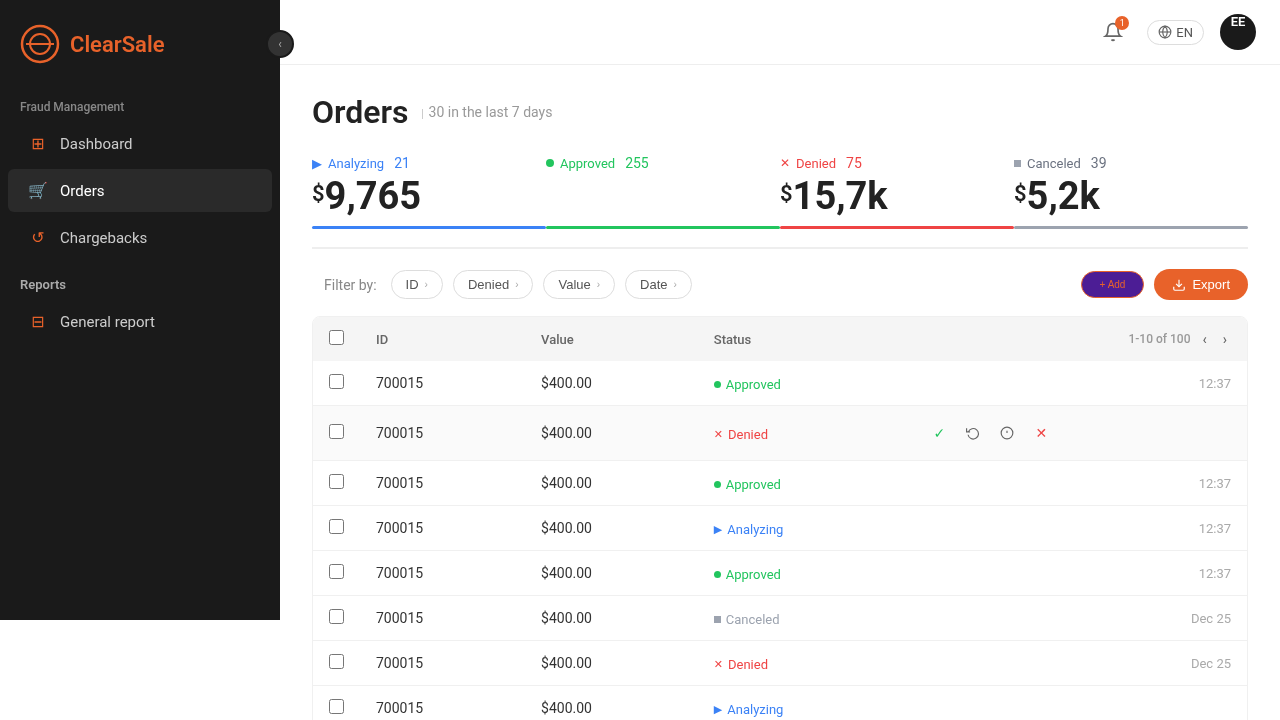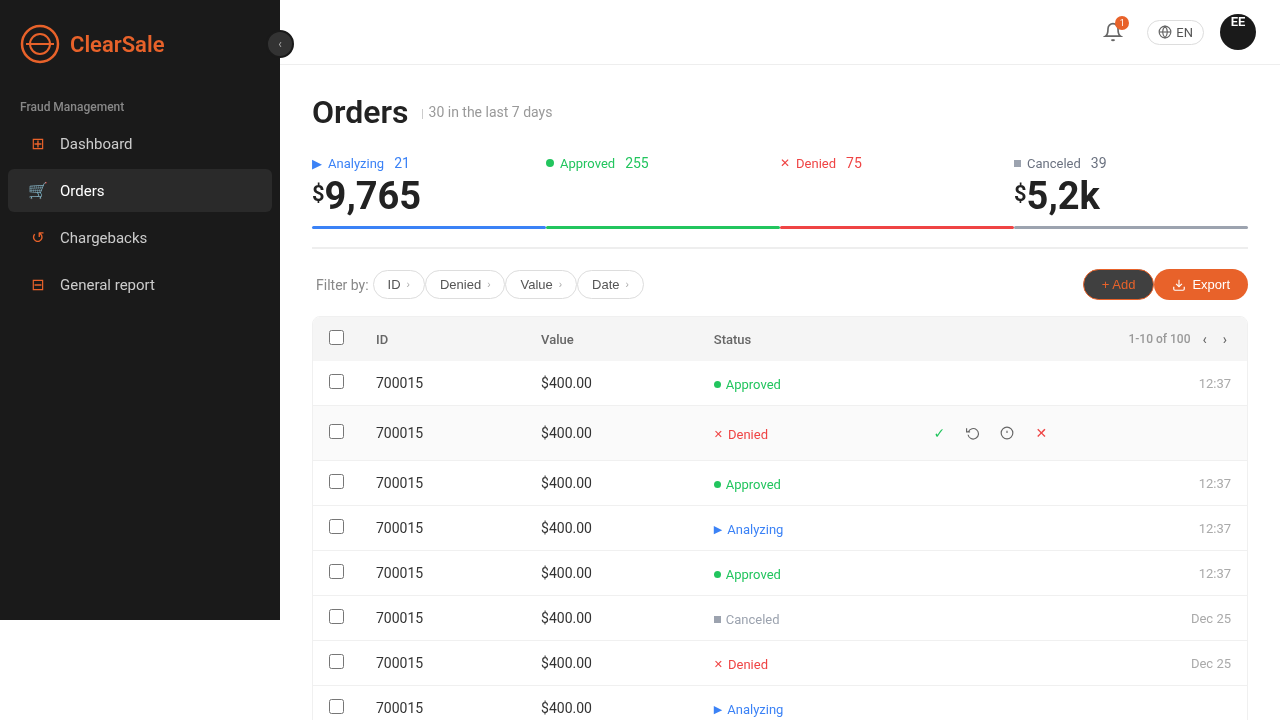--- a/index.html
+++ b/index.html
@@ -238,21 +238,22 @@
     }
     .stat-bar.blue { background: #3b82f6; width: 100%; }
     .stat-bar.green { background: #22c55e; width: 100%; }
     .stat-bar.red { background: #ef4444; width: 100%; }
     .stat-bar.gray { background: #9ca3af; width: 100%; }
 
     
     .filters-row {
       display: flex;
       align-items: center;
-      margin: 20px 0 16px 4px;
+      gap: 10px;
+      margin: 20px 0 16px 12px;
     }
     .filter-label {
       color: #888;
       font-size: 14px;
       margin-right: 4px;
     }
     .filter-btn {
       display: flex;
       align-items: center;
       gap: 6px;
@@ -263,26 +264,26 @@
       color: #555;
       cursor: pointer;
       background: #fff;
     }
     .filter-chevron { font-size: 10px; color: #aaa; }
     .spacer { flex: 1; }
     .add-btn {
       display: flex;
       align-items: center;
       gap: 6px;
-      background: #404040;
+      background: #4c1d95;
       border: 1.5px solid #e8622a;
       color: #e8622a;
       border-radius: 20px;
       padding: 7px 18px;
-      font-size: 13px;
+      font-size: 10px;
       cursor: pointer;
       font-weight: 500;
     }
     .export-btn {
       display: flex;
       align-items: center;
       gap: 6px;
       background: #e8622a;
       border: none;
       color: #fff;
@@ -410,20 +411,21 @@
   <div class="sidebar-item active">
     <span class="item-icon">🛒</span>
     <span>Orders</span>
   </div>
 
   <div class="sidebar-item">
     <span class="item-icon">↺</span>
     <span>Chargebacks</span>
   </div>
 
+  <div class="reports-label">Reports</div>
 
   <div class="sidebar-item">
     <span class="item-icon">⊟</span>
     <span>General report</span>
   </div>
 </div>
 
 <div class="main">
 
   <div class="topbar">
@@ -476,20 +478,21 @@
         </div>
         <div class="stat-bar green"></div>
       </div>
 
       <div class="stat-item">
         <div class="stat-label">
           <span style="color:#ef4444;font-size:12px;">✕</span>
           <span style="color:#ef4444;">Denied</span>
           <span class="stat-count red">75</span>
         </div>
+        <div class="stat-value"><span class="currency">$</span>15,7k</div>
         <div class="stat-bar red"></div>
       </div>
 
       <div class="stat-item">
         <div class="stat-label">
           <span style="display:inline-block;width:7px;height:7px;background:#9ca3af;"></span>
           <span style="color:#6b7280;">Canceled</span>
           <span class="stat-count gray">39</span>
         </div>
         <div class="stat-value"><span class="currency">$</span>5,2k</div>

